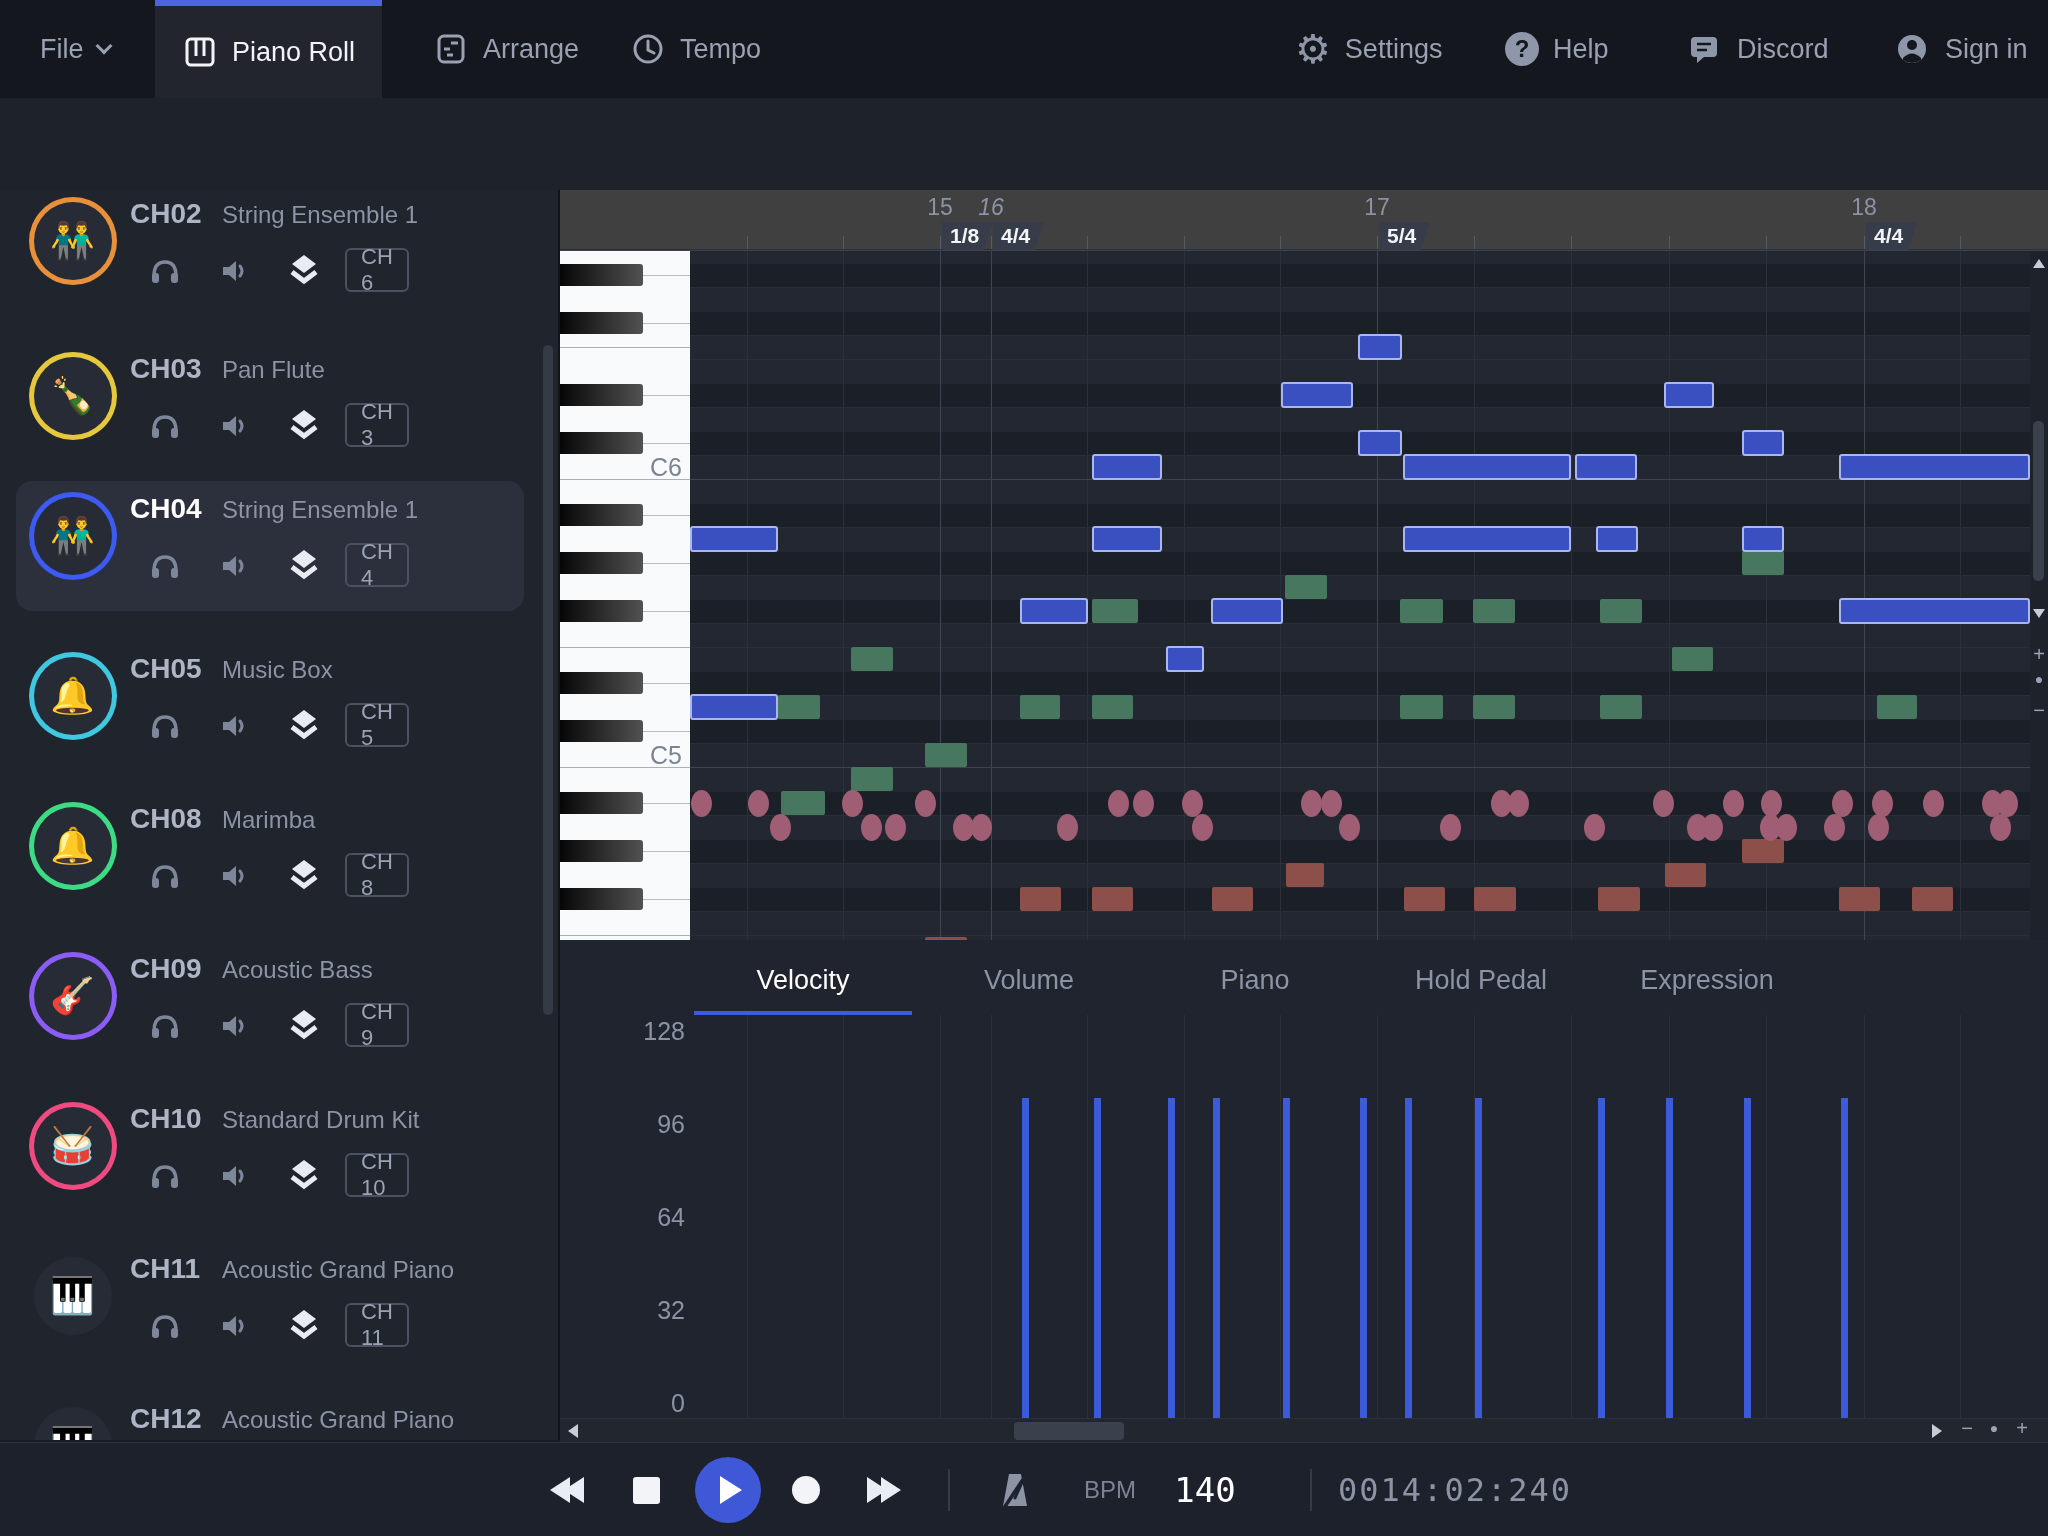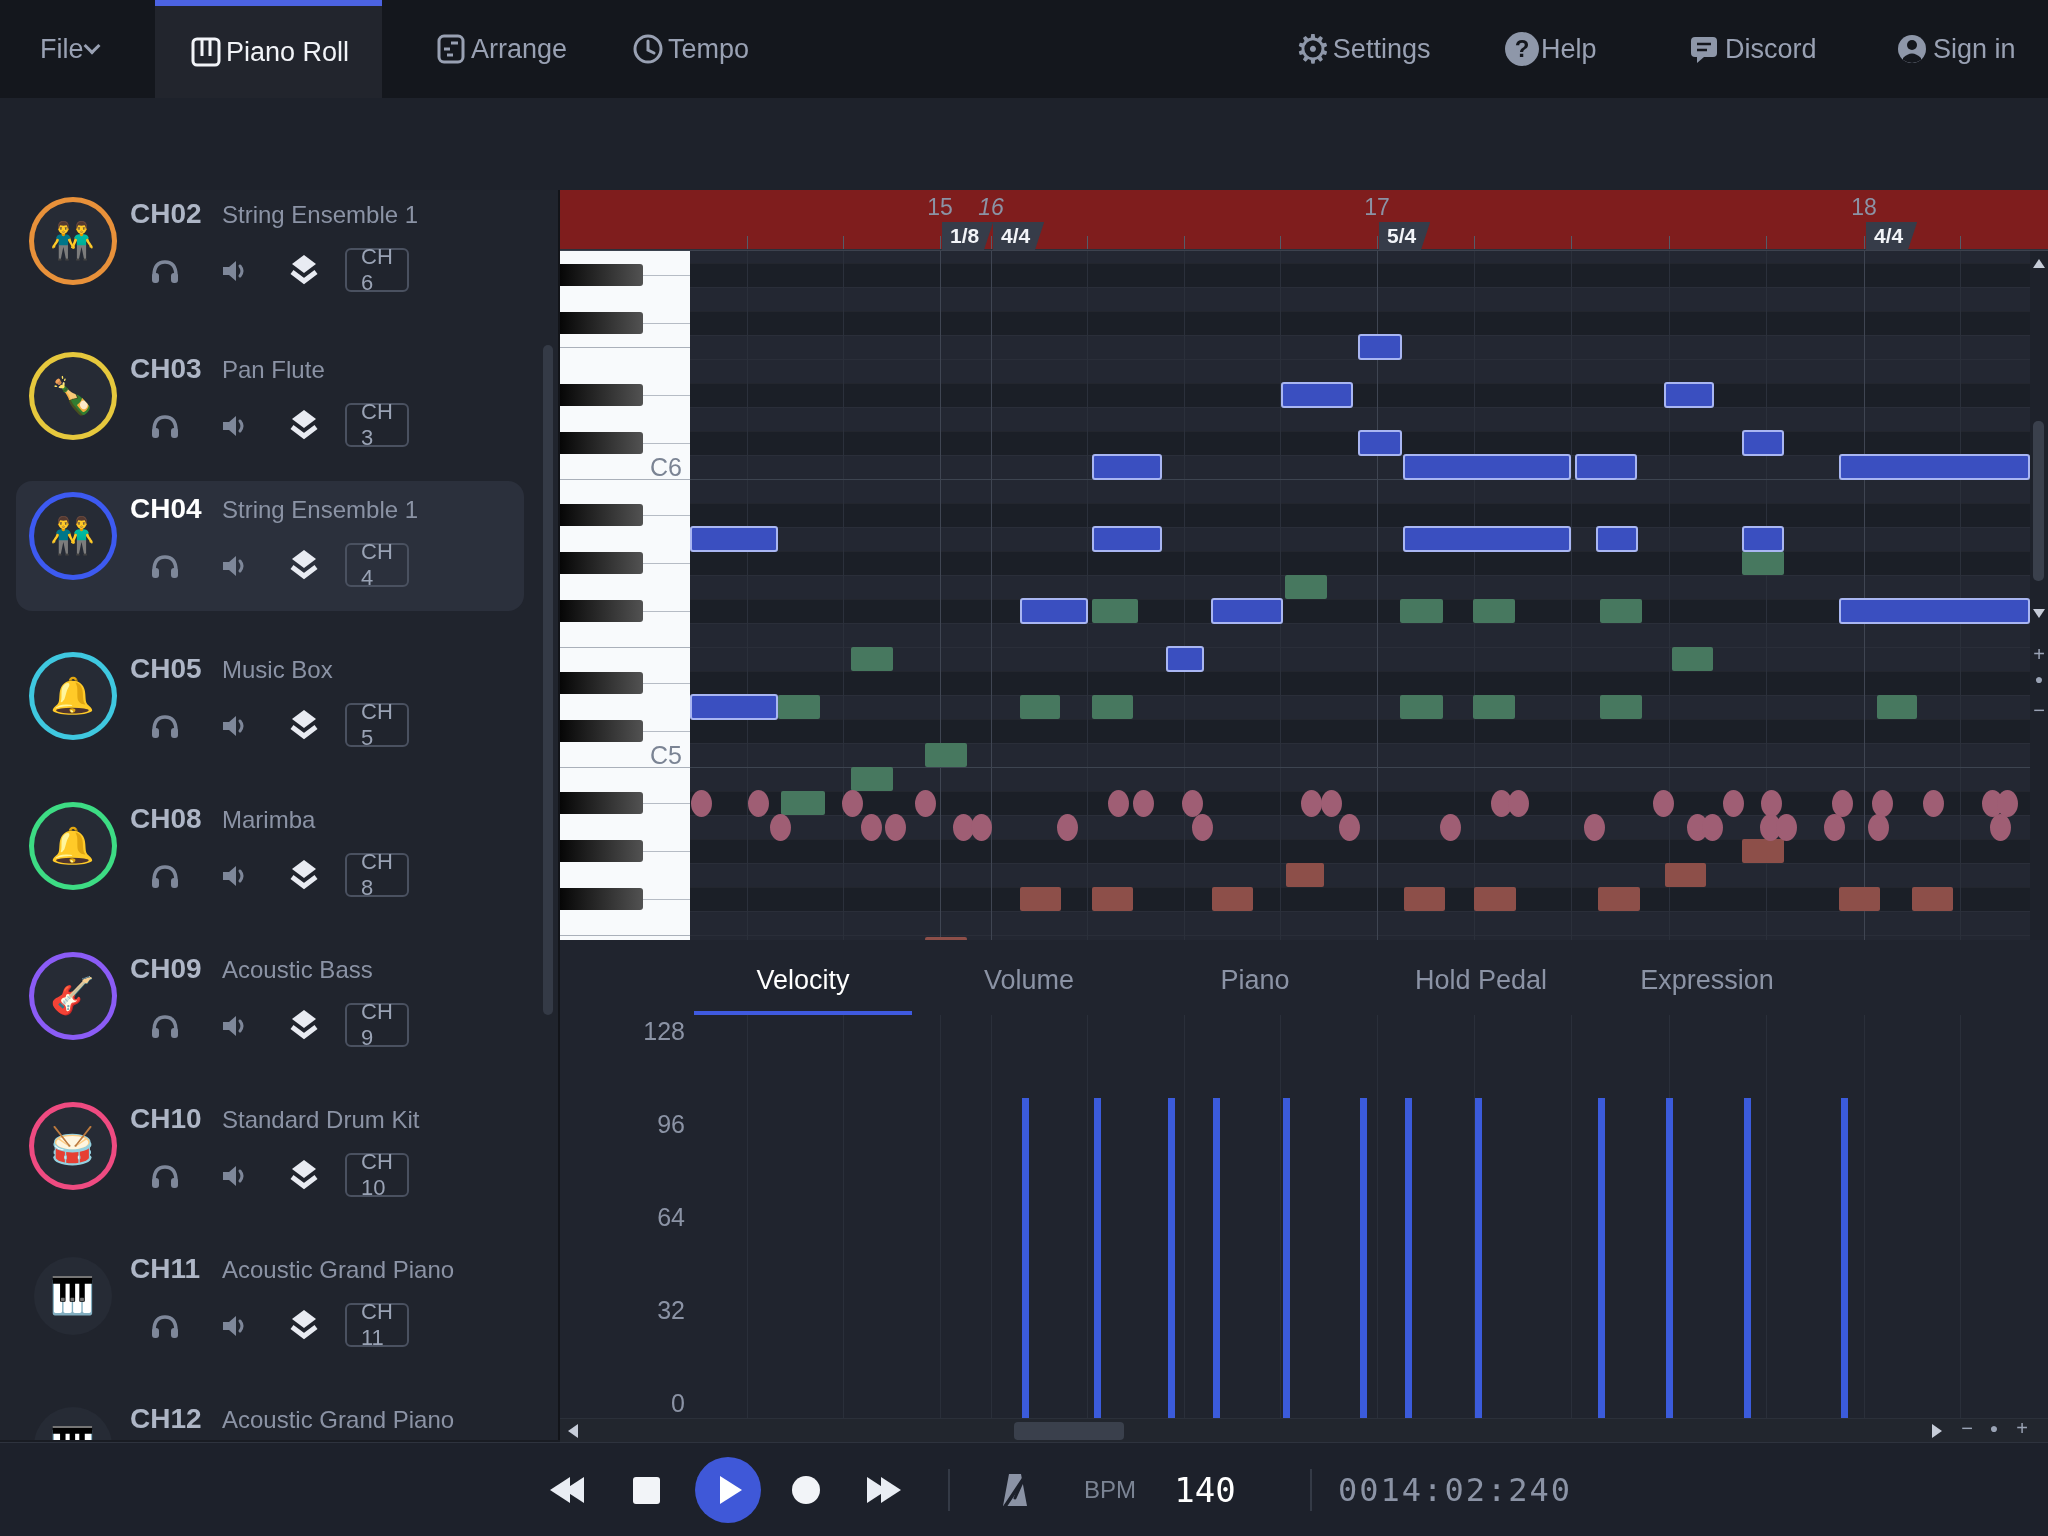--- a/index.html
+++ b/index.html
@@ -2,21 +2,21 @@
 <html><head>
 <meta charset="utf-8">
 <style>
   * { margin:0; padding:0; box-sizing:border-box; }
   html,body { background:#0e1014; }
   body { font-family:"Liberation Sans", sans-serif; }
   #app { position:relative; width:2048px; height:1536px; background:#191c23; overflow:hidden; }
 
   
   #nav { position:absolute; left:0; top:0; width:2048px; height:98px; background:#14171d; }
-  .nav-item { position:absolute; top:0; height:98px; display:flex; align-items:center; gap:2px; color:#99a1b3; font-size:27px; cursor:default; }
+  .nav-item { position:absolute; top:0; height:98px; display:flex; align-items:center; gap:14px; color:#99a1b3; font-size:27px; cursor:default; }
   .nav-tab-active { background:#22252d; border-top:6px solid #4c63e2; color:#f2f4f8; }
   .chev { width:12px; height:12px; border-right:3px solid #99a1b3; border-bottom:3px solid #99a1b3; transform:rotate(45deg); margin-top:-6px; }
   .icon-g { display:inline-flex; align-items:center; justify-content:center; }
   .help-circle { width:34px; height:34px; border-radius:50%; background:#8e97a9; color:#14171d; font-weight:bold; font-size:24px; display:flex; align-items:center; justify-content:center; }
 
   
   #toolbar { position:absolute; left:0; top:98px; width:2048px; height:92px; background:#1e222b; }
   #back-chev { position:absolute; left:52px; top:30px; width:18px; height:18px; border-left:5px solid #eef1f6; border-bottom:5px solid #eef1f6; transform:rotate(45deg); border-radius:2px; }
   #track-title { position:absolute; left:98px; top:24px; font-size:34px; font-weight:bold; color:#ffffff; letter-spacing:1px; }
   #list-btn { position:absolute; left:270px; top:112px; }
@@ -42,21 +42,21 @@
   .avatar { position:absolute; left:34px; top:12px; width:78px; height:78px; border-radius:50%; background:#262b35; display:flex; align-items:center; justify-content:center; font-size:36px; }
   .t-name { position:absolute; left:130px; top:8px; font-size:28px; font-weight:bold; color:#aeb6c6; }
   .t-name.sel { color:#ffffff; }
   .t-instr { position:absolute; left:222px; top:11px; font-size:24px; color:#8b93a5; white-space:nowrap; }
   .t-controls { position:absolute; left:0; top:58px; height:48px; }
   .t-ic { position:absolute; top:6px; }
   .ch-badge { position:absolute; left:345px; top:0; height:44px; padding:0 14px; border:2px solid #4a5160; border-radius:6px; color:#9aa3b5; font-size:22px; display:flex; align-items:center; }
   #side-scroll { position:absolute; left:543px; top:345px; width:10px; height:670px; border-radius:5px; background:#343a46; }
 
   
-  #ruler { position:absolute; left:560px; top:190px; width:1488px; height:60px; background:#7f1d1d; border-bottom:1px solid #2b303a; }
+  #ruler { position:absolute; left:560px; top:190px; width:1488px; height:60px; background:#404040; border-bottom:1px solid #2b303a; }
   .ruler-num { position:absolute; top:4px; transform:translateX(-50%); color:#8b93a5; font-size:23px; }
   .sig-badge { position:absolute; top:32px; height:28px; line-height:28px; padding:0 14px 0 8px; background:#363c49; color:#f2f4f8; font-size:21px; font-weight:bold; clip-path:polygon(0 0,100% 0,82% 100%,0 100%); }
   .ruler-tick { position:absolute; bottom:0; width:1px; height:13px; background:#555c68; }
 
   
   #roll { position:absolute; left:560px; top:250px; width:1488px; height:690px; overflow:hidden; background:#1b1f27; border-top:1px solid #3c424e; }
   #keys { position:absolute; left:0; top:0; width:130px; height:690px; background:#f8fafc; }
   .blackkey { position:absolute; left:0; width:83px; height:22px; background:linear-gradient(to right,#060606,#525252); border-radius:0 3px 3px 0; }
   .key-sep-full { position:absolute; left:0; width:130px; height:1px; background:#aab0ba; }
   .key-sep-short { position:absolute; left:83px; width:47px; height:1px; background:#b6bcc5; }

